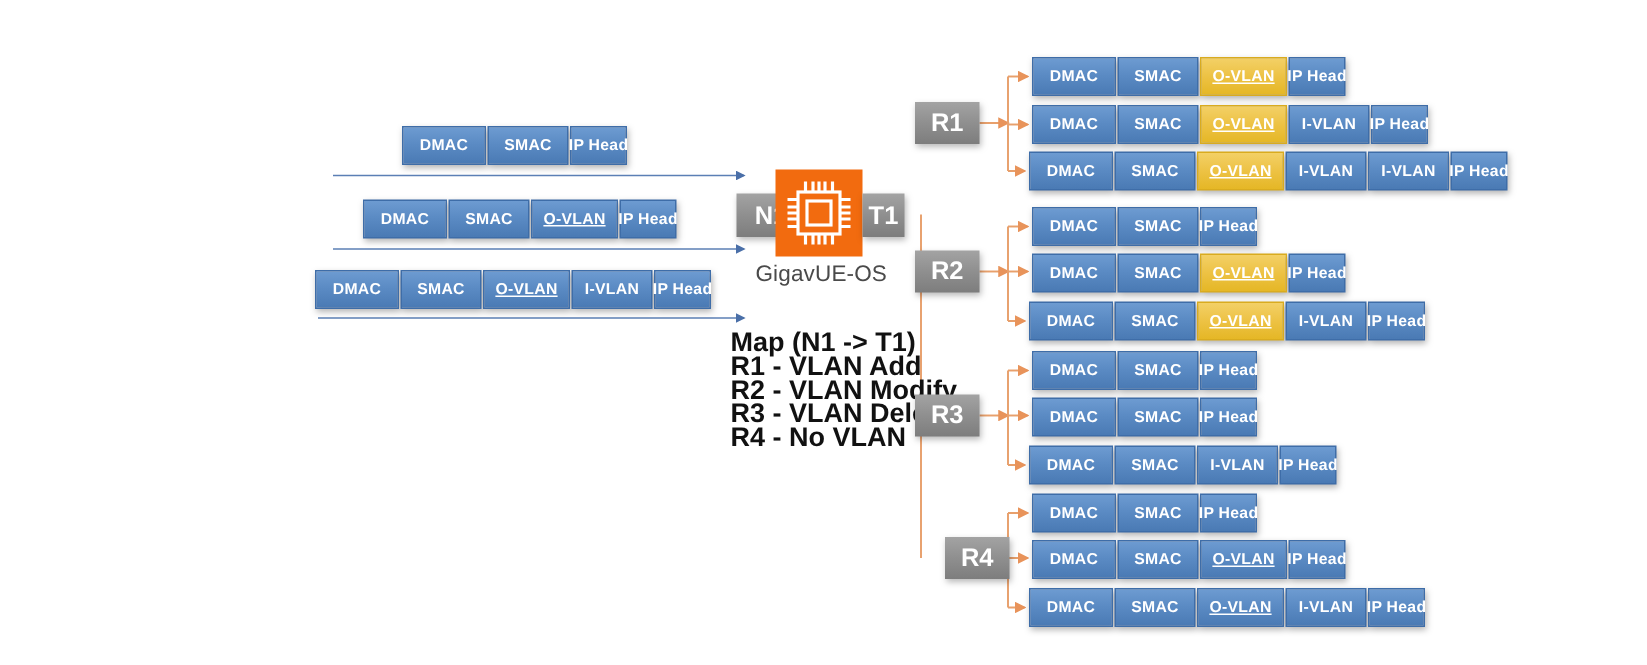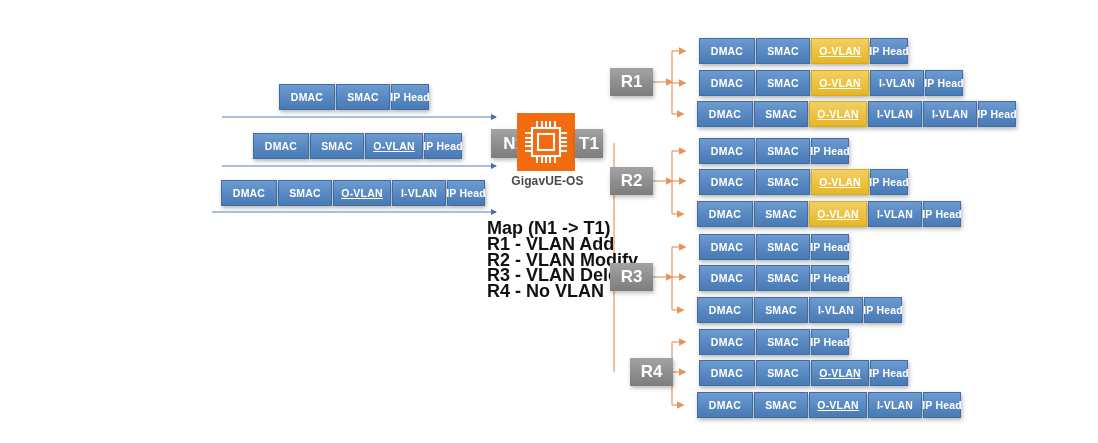--- a/index.html
+++ b/index.html
@@ -43,21 +43,21 @@
   }
   .field.vlan-hl {
     background: linear-gradient(to bottom, #f2ce5c 0%, #eec githubF 0%, #edc games 0%);
     background: linear-gradient(to bottom, #f3d066 0%, #edc244 50%, #e5b726 100%);
     border: 1px solid #d9ab1f;
     color: #ffffff;
   }
   .field:last-child { margin-right: 0; }
 
   
-  .w-dmac  { width: 56px; margin-left: 11px; }
+  .w-dmac  { width: 56px; }
   .w-smac  { width: 54px; }
   .w-ovlan { width: 58px; text-decoration: underline; }
   .w-ivlan { width: 54px; }
   .w-iphead{ width: 38px; }
 
   
   .node {
     position: absolute;
     display: flex;
     align-items: center;
@@ -83,22 +83,22 @@
     inset: 0;
     background: #f26b0f;
   }
   .chip-svg { position: absolute; inset: 0; }
   .chip-label {
     position: absolute;
     left: 495px;
     top: 174px;
     width: 105px;
     text-align: center;
-    font-size: 12px;
-    font-weight: 700;
+    font-size: 15px;
+    font-weight: 400;
     color: #4a4a4a;
     letter-spacing: 0.1px;
   }
 
   
   .legend {
     position: absolute;
     left: 487px;
     top: 221px;
     font-size: 18px;

